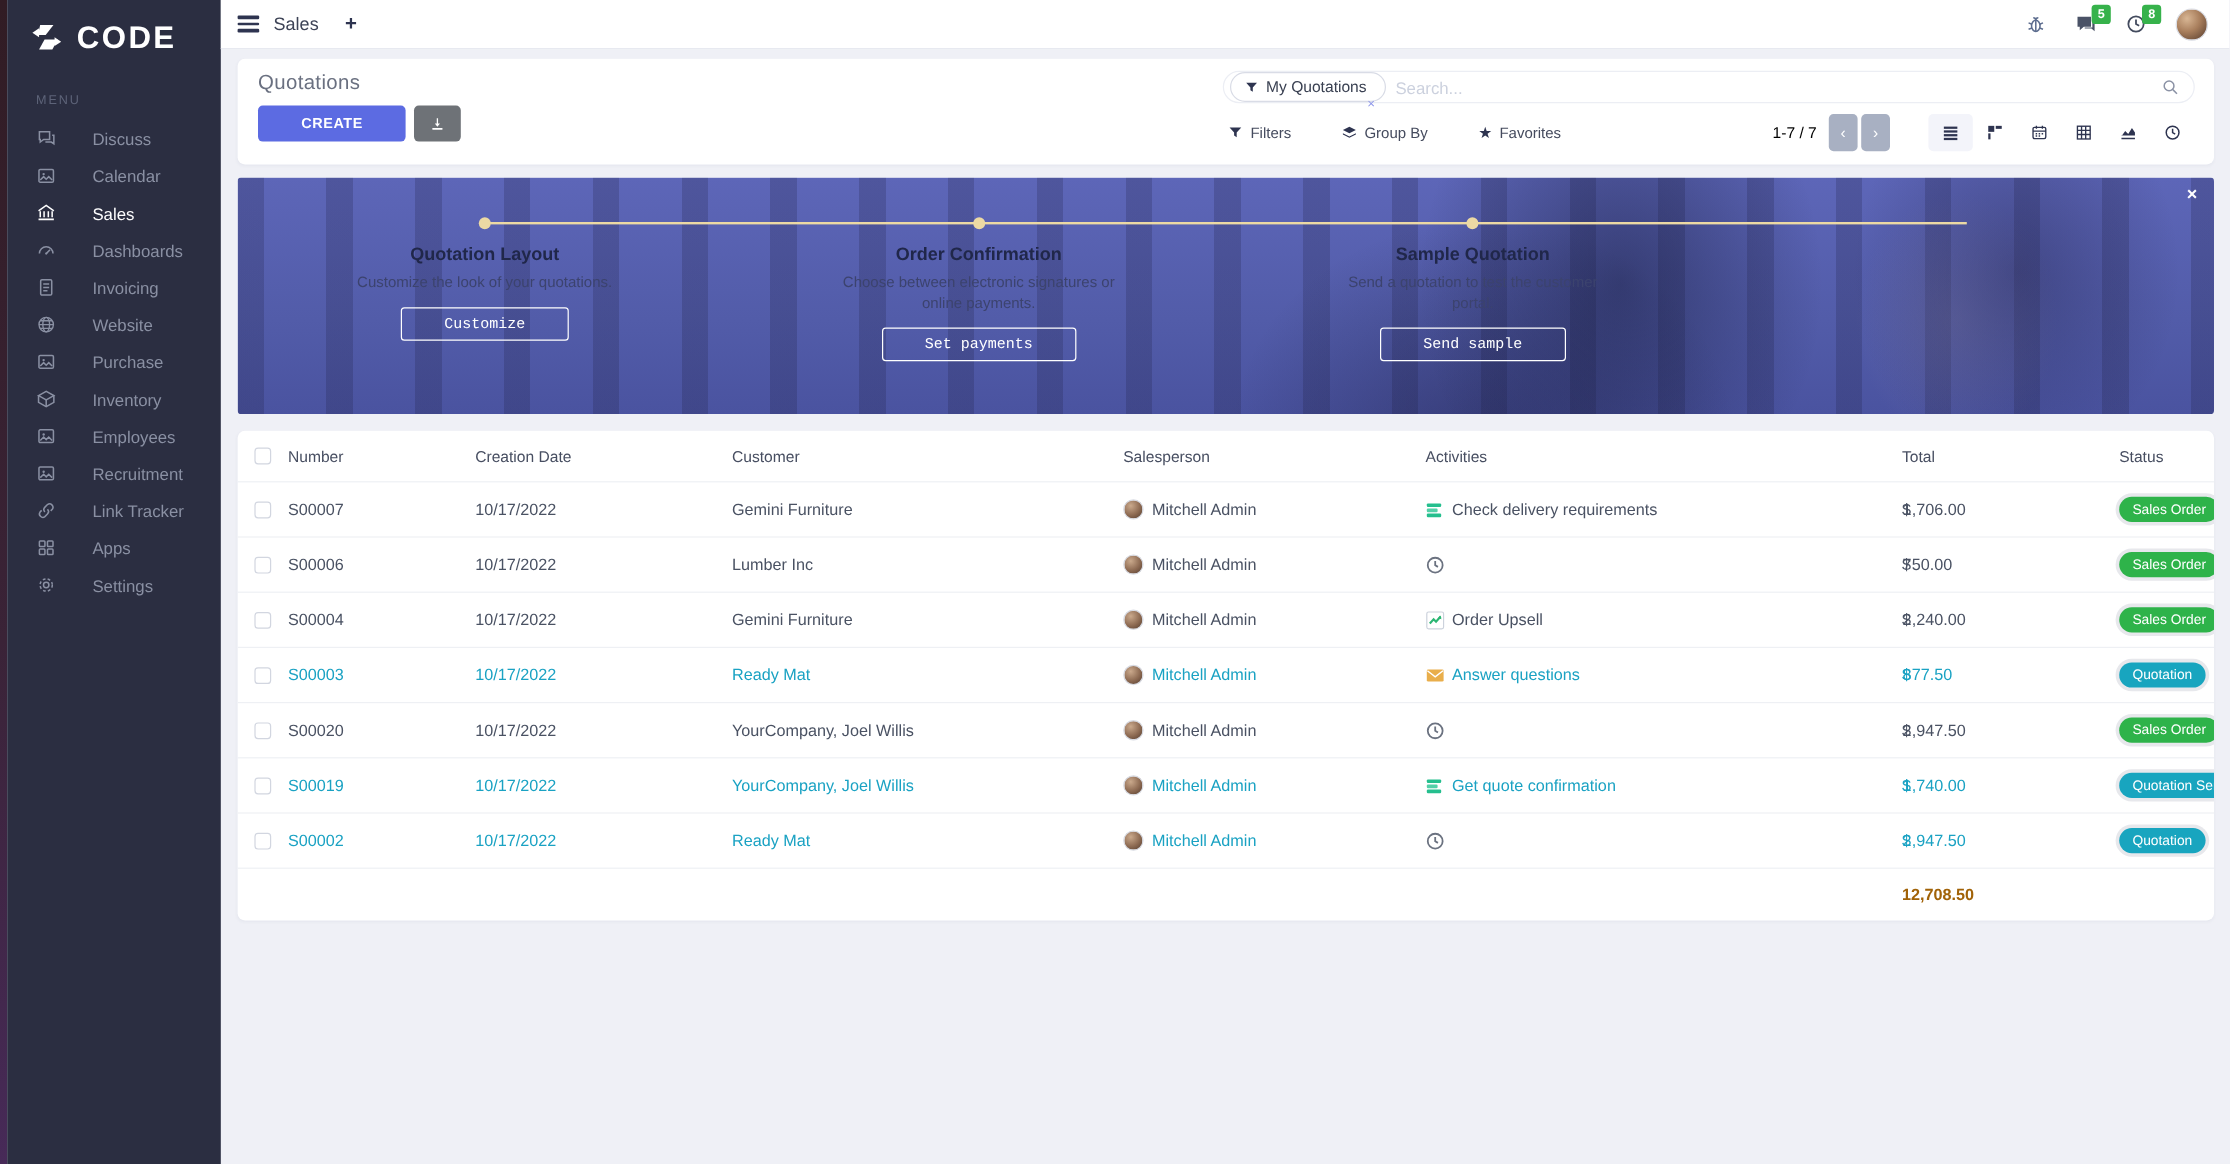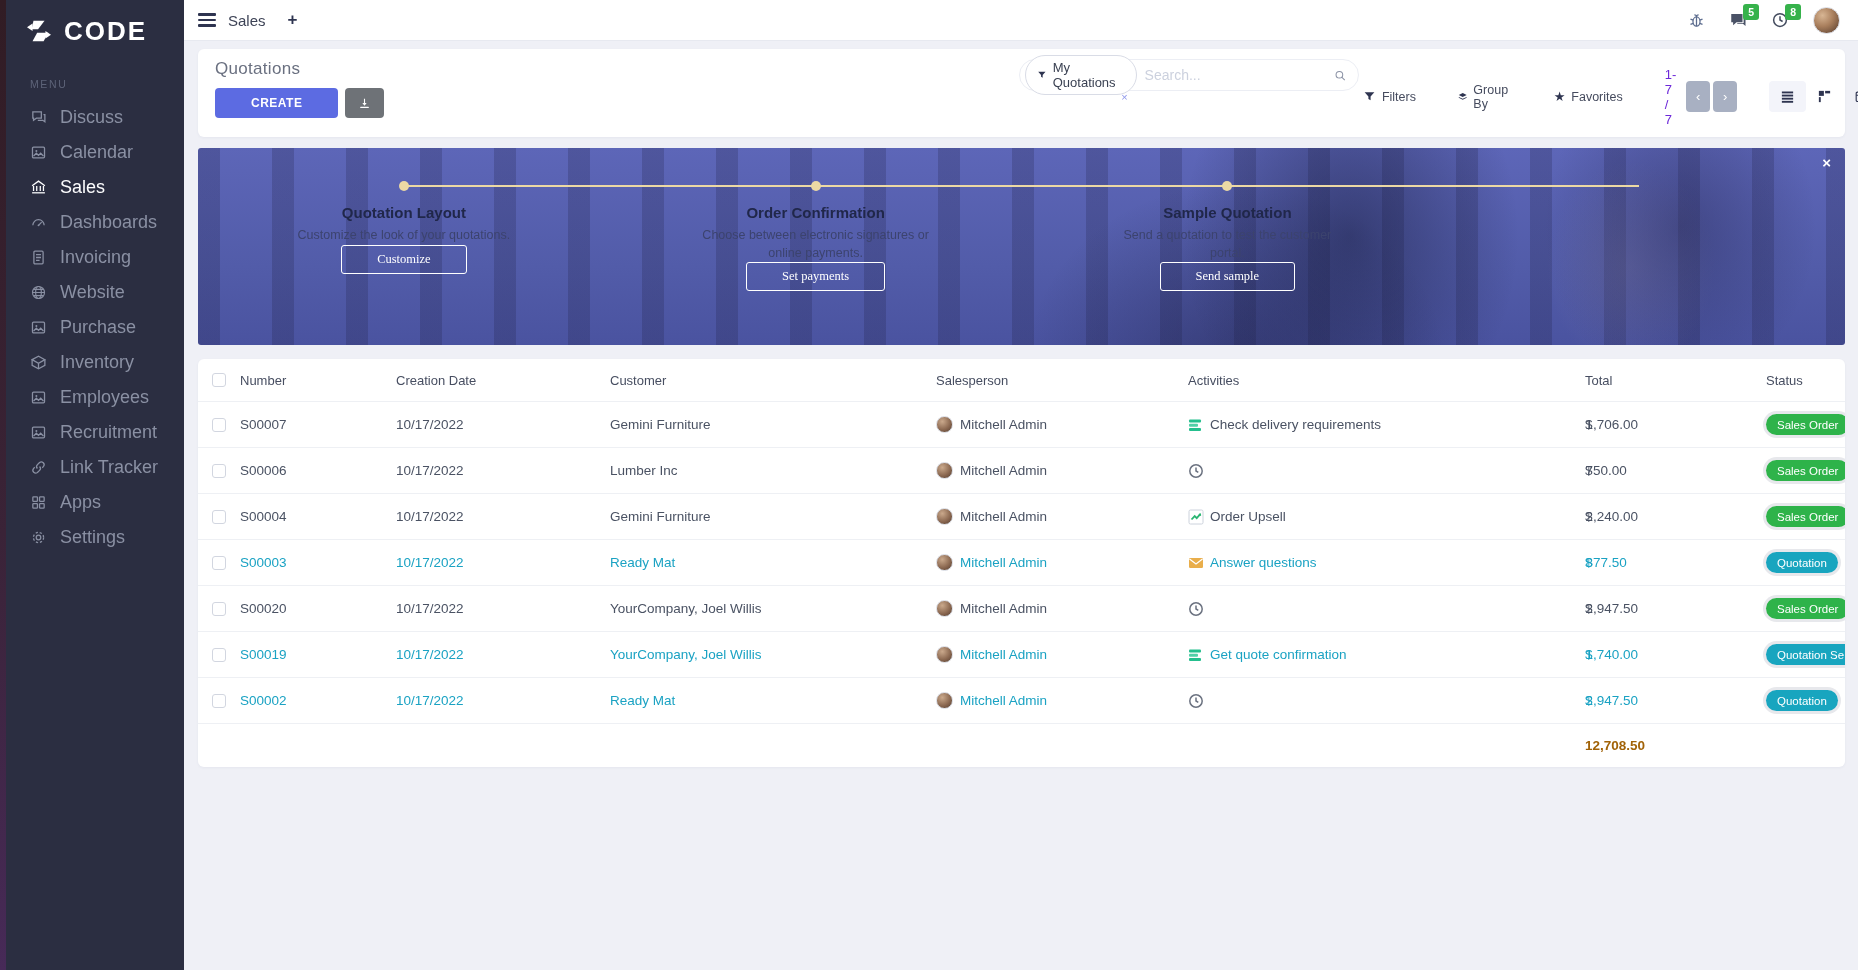--- a/index.html
+++ b/index.html
@@ -9,21 +9,21 @@
 
   
   .edge-strip{width:6px;height:100%;background:linear-gradient(180deg,#311c24 0%,#3a2337 55%,#472a58 100%);flex-shrink:0}
 
   
   .sidebar{width:178px;height:100%;background:#2b2e41;flex-shrink:0;color:#8a90a3}
   .logo-row{height:62px;display:flex;align-items:center;gap:10px;padding-left:18px}
   .logo-icon{width:30px;height:24px}
   .logo-text{color:#fff;font-size:26px;font-weight:700;letter-spacing:2px}
   .menu-label{padding:16px 0 10px 24px;font-size:10.5px;font-weight:400;letter-spacing:1.6px;color:#5d6378}
-  .nav-item{display:flex;align-items:center;gap:13px;padding:7px 0 7px 24px;font-size:18px;cursor:pointer}
+  .nav-item{display:flex;align-items:center;gap:30px;padding:7px 0 7px 24px;font-size:14px;cursor:pointer}
   .nav-item svg{width:17px;height:17px;flex-shrink:0}
   .nav-item.active{color:#fdfdfe}
 
   
   .main{flex:1;display:flex;flex-direction:column;min-width:0}
   .topbar{height:41px;background:#fff;border-bottom:1px solid #e7e9f0;display:flex;align-items:center;padding:0 18px 0 14px;flex-shrink:0}
   .hamburger{width:18px;display:flex;flex-direction:column;gap:3px;cursor:pointer;margin-right:12px}
   .hamburger i{display:block;height:2.5px;background:#2e3450;border-radius:1px}
   .app-name{font-size:15px;color:#3d4356;margin-right:22px;cursor:pointer}
   .new-tab{font-size:17px;color:#2e3450;font-weight:700;cursor:pointer}
@@ -35,32 +35,32 @@
   .content{flex:1;padding:8px 13px 0 14px;min-width:0}
   .card{background:#fff;border-radius:6px;box-shadow:0 1px 3px rgba(40,50,100,.05)}
 
   
   .panel{display:flex;justify-content:space-between;padding:10px 16px 12px 17px;height:88px}
   .panel-left{display:flex;flex-direction:column;gap:9px}
   .page-title{font-size:17px;color:#6a7080;letter-spacing:.3px}
   .btn-row{display:flex;gap:7px}
   .btn-create{background:#5c6be2;color:#fff;border:none;font-size:12px;font-weight:700;letter-spacing:.5px;padding:8px 36px;border-radius:4px;cursor:pointer;font-family:inherit}
   .btn-export{background:#6e7277;border:none;border-radius:4px;padding:7px 13px;cursor:pointer;display:flex;align-items:center}
-  .panel-right{width:810px;display:flex;flex-direction:row}
+  .panel-right{width:810px;display:flex;flex-direction:column}
   .searchbox{height:32px;border:1px solid #eceef4;border-radius:16px;display:flex;align-items:center;padding:0 12px 0 5px;gap:8px;position:relative}
   .facet{position:relative;display:flex;align-items:center;gap:6px;border:1px solid #d9dce6;border-radius:20px;padding:4px 15px 4px 11px;font-size:13px;color:#3a4152;cursor:pointer;background:#fff}
   .facet-x{position:absolute;bottom:-9px;right:8px;color:#8e97ea;font-size:11px;cursor:pointer}
   .search-input{flex:1;border:none;outline:none;font-size:14px;font-family:inherit;color:#4a5263;background:transparent}
   .search-input::placeholder{color:#ccd1de}
   .controls-row{display:flex;margin-top:9px;padding-left:4px}
   .ctl{display:flex;align-items:center;gap:6px;font-size:12.5px;color:#454b5e;cursor:pointer;margin-right:42px}
   .ctl svg{width:13px;height:13px}
   .star{color:#2e3450;font-size:13px}
   .pager{margin-left:auto;display:flex;align-items:center;gap:10px}
-  .pager-text{font-size:13px;color:#6d28d9}
+  .pager-text{font-size:13px;color:#000000}
   .pg-btn{width:24px;height:31px;border:none;border-radius:4px;background:#a8b0c2;color:#fff;font-size:13px;cursor:pointer;font-family:inherit}
   .views{display:flex;align-items:center;margin-left:32px}
   .view-btn{width:37px;height:31px;display:flex;align-items:center;justify-content:center;cursor:pointer;border-radius:4px}
   .view-btn.active{background:#f3f4fa}
   .view-btn svg{width:15px;height:15px}
 
   
   .banner{margin-top:11px;height:197px;border-radius:3px;position:relative;overflow:hidden;
     background:
       radial-gradient(240px 300px at 70% 45%, rgba(22,26,58,.50), rgba(22,26,58,0) 70%),
@@ -69,21 +69,21 @@
       radial-gradient(120px 150px at 87% 60%, rgba(150,140,170,.25), rgba(150,140,170,0) 70%),
       repeating-linear-gradient(90deg, rgba(28,28,62,.22) 0 22px, rgba(28,28,62,0) 22px 74px),
       linear-gradient(180deg,#5d66b8 0%,#525ca9 60%,#4a53a0 100%)}
   .banner-close{position:absolute;top:7px;right:14px;color:#fff;font-size:15px;font-weight:700;cursor:pointer;line-height:1}
   .timeline{position:absolute;top:37px;left:12.5%;right:12.5%;height:2px;background:#ecd9a4}
   .steps{position:absolute;inset:0;display:grid;grid-template-columns:repeat(4,1fr)}
   .step{position:relative;display:flex;flex-direction:column;align-items:center;padding-top:56px;text-align:center}
   .dot{position:absolute;top:33px;width:10px;height:10px;border-radius:50%;background:#ecd9a4}
   .step-title{font-size:15px;font-weight:700;color:#20274a;margin-bottom:6px}
   .step-desc{font-size:12.5px;line-height:1.4;color:#3c436e;max-width:230px}
-  .step-btn{background:transparent;border:1px solid #fff;color:#fff;font-size:12.5px;padding:6px 35px;border-radius:3px;cursor:pointer;font-family:Liberation Serif, serif}
+  .step-btn{margin-top:11px;background:transparent;border:1px solid #fff;color:#fff;font-size:12.5px;padding:6px 35px;border-radius:3px;cursor:pointer;font-family:Liberation Mono, monospace}
 
   
   .table-card{margin-top:14px;overflow:hidden}
   .trow{display:grid;grid-template-columns:42px 156px 214px 326px 252px 1fr 155px 105px;align-items:center;height:46px;border-top:1px solid #eef0f4;font-size:13.5px;color:#4a5263}
   .trow.head{height:42px;border-top:none;font-size:13px;color:#474e61}
   .c-check{display:flex;justify-content:center}
   .cb{width:14px;height:14px;border:1.5px solid #d2d6e0;border-radius:3px;background:#fff;cursor:pointer}
   .c-total{text-align:left;padding-right:4px}
   .c-status{padding-left:26px}
   .c-act{display:flex;align-items:center;gap:6px}

